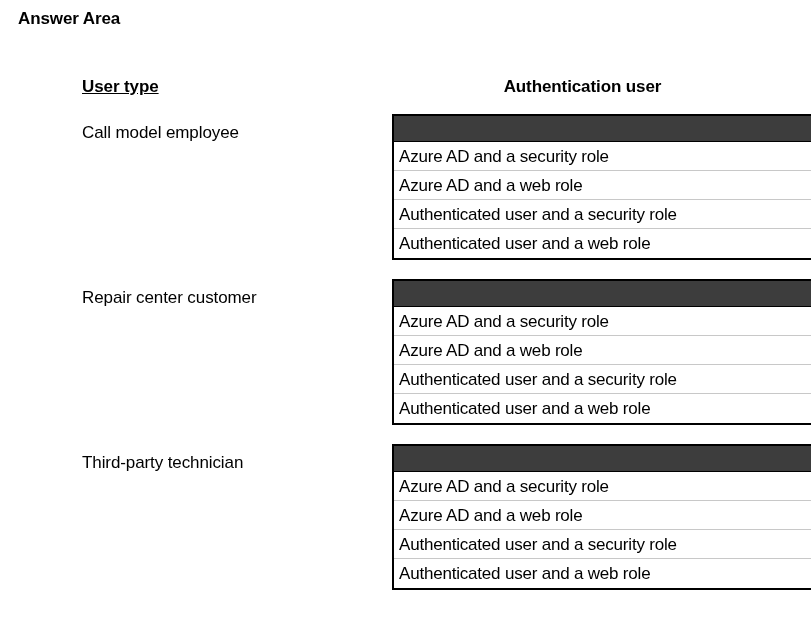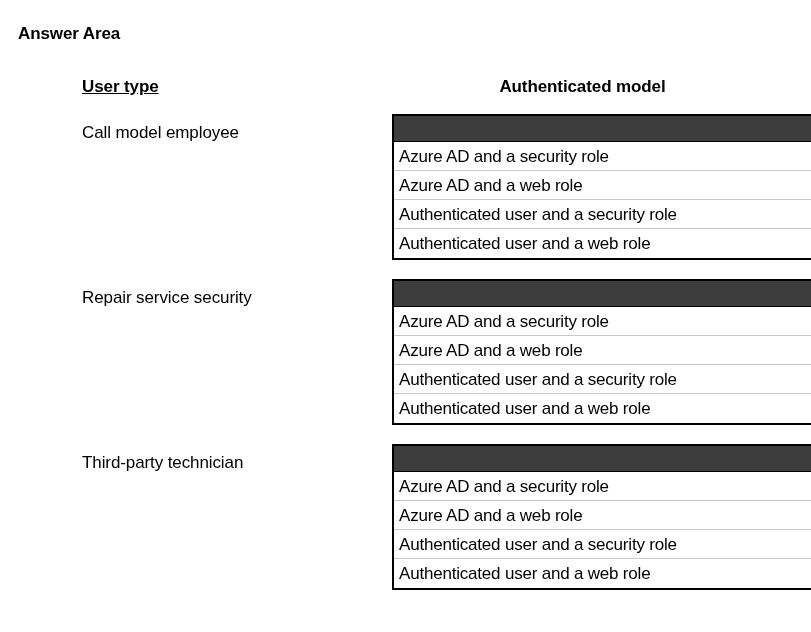--- a/index.html
+++ b/index.html
@@ -12,21 +12,21 @@
     height: 632px;
     position: relative;
     font-family: "Liberation Sans", sans-serif;
     color: #000000;
     overflow: hidden;
   }
 
   #answer-area-title {
     position: absolute;
     left: 18px;
-    top: 24px;
+    top: 9px;
     font-size: 17px;
     font-weight: bold;
     letter-spacing: -0.1px;
   }
 
   #col-header-user-type {
     position: absolute;
     left: 82px;
     top: 77px;
     font-size: 17px;
@@ -95,35 +95,35 @@
   .dropdown-option:last-child {
     border-bottom: none;
   }
 </style>
 </head>
 <body>
 
 <div id="answer-area-title">Answer Area</div>
 
 <div id="col-header-user-type">User type</div>
-<div id="col-header-auth-model">Authenticated model</div>
+<div id="col-header-auth-model">Authentication user</div>
 
 <div class="answer-row row-0">
   <div class="row-label">Call model employee</div>
   <div class="dropdown">
     <div class="dropdown-selected"></div>
     <div class="dropdown-option">Azure AD and a security role</div>
     <div class="dropdown-option">Azure AD and a web role</div>
     <div class="dropdown-option">Authenticated user and a security role</div>
     <div class="dropdown-option">Authenticated user and a web role</div>
   </div>
 </div>
 
 <div class="answer-row row-1">
-  <div class="row-label">Repair service security</div>
+  <div class="row-label">Repair center customer</div>
   <div class="dropdown">
     <div class="dropdown-selected"></div>
     <div class="dropdown-option">Azure AD and a security role</div>
     <div class="dropdown-option">Azure AD and a web role</div>
     <div class="dropdown-option">Authenticated user and a security role</div>
     <div class="dropdown-option">Authenticated user and a web role</div>
   </div>
 </div>
 
 <div class="answer-row row-2">

